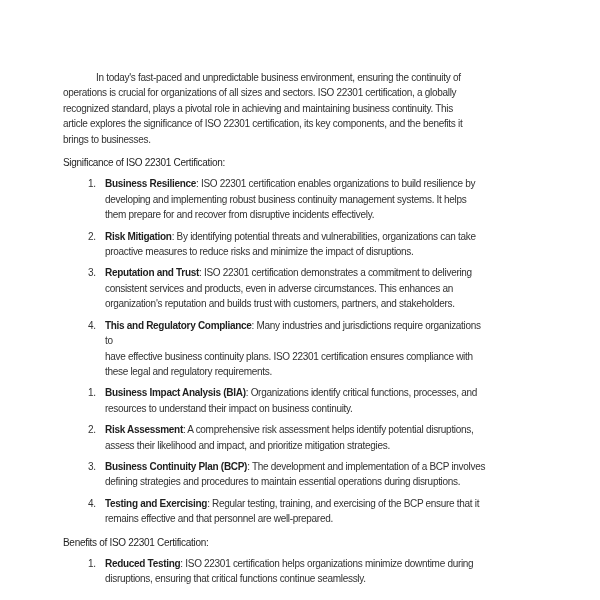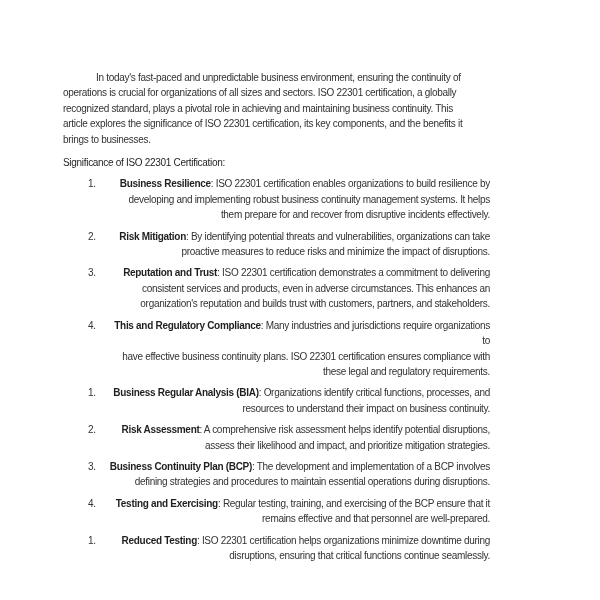--- a/index.html
+++ b/index.html
@@ -45,21 +45,20 @@
     display: flex;
     padding-left: 25px;
     margin: 0 0 6px 0;
   }
   .num {
     flex: 0 0 17px;
   }
   .itembody {
     flex: 1;
     white-space: pre-line;
-    text-align: right;
   }
   .term {
     font-weight: 700;
     color: #1f1f1f;
   }
 </style>
 </head>
 <body>
 
 <div class="page">
@@ -93,40 +92,41 @@
       <span class="num">4.</span>
       <span class="itembody"><b class="term">This and Regulatory Compliance</b><span>: Many industries and jurisdictions require organizations to
 have effective business continuity plans. ISO 22301 certification ensures compliance with
 these legal and regulatory requirements.</span></span>
     </li>
   </ol>
 
   <ol class="list">
     <li class="item">
       <span class="num">1.</span>
-      <span class="itembody"><b class="term">Business Regular Analysis (BIA)</b><span>: Organizations identify critical functions, processes, and
+      <span class="itembody"><b class="term">Business Impact Analysis (BIA)</b><span>: Organizations identify critical functions, processes, and
 resources to understand their impact on business continuity.</span></span>
     </li>
     <li class="item">
       <span class="num">2.</span>
       <span class="itembody"><b class="term">Risk Assessment</b><span>: A comprehensive risk assessment helps identify potential disruptions,
 assess their likelihood and impact, and prioritize mitigation strategies.</span></span>
     </li>
     <li class="item">
       <span class="num">3.</span>
       <span class="itembody"><b class="term">Business Continuity Plan (BCP)</b><span>: The development and implementation of a BCP involves
 defining strategies and procedures to maintain essential operations during disruptions.</span></span>
     </li>
     <li class="item">
       <span class="num">4.</span>
       <span class="itembody"><b class="term">Testing and Exercising</b><span>: Regular testing, training, and exercising of the BCP ensure that it
 remains effective and that personnel are well-prepared.</span></span>
     </li>
   </ol>
 
+  <h3 class="heading">Benefits of ISO 22301 Certification:</h3>
   <ol class="list">
     <li class="item">
       <span class="num">1.</span>
       <span class="itembody"><b class="term">Reduced Testing</b><span>: ISO 22301 certification helps organizations minimize downtime during
 disruptions, ensuring that critical functions continue seamlessly.</span></span>
     </li>
   </ol>
 
 </div>
 

